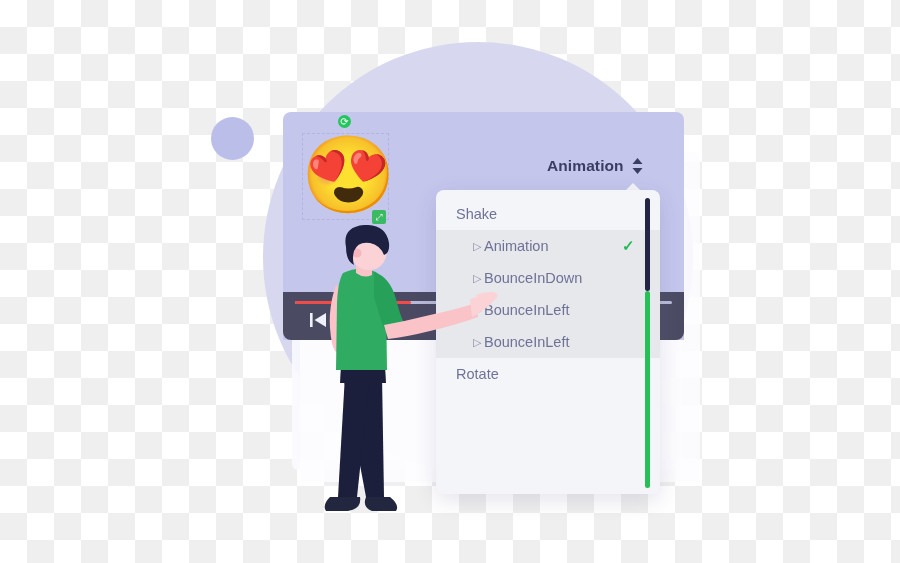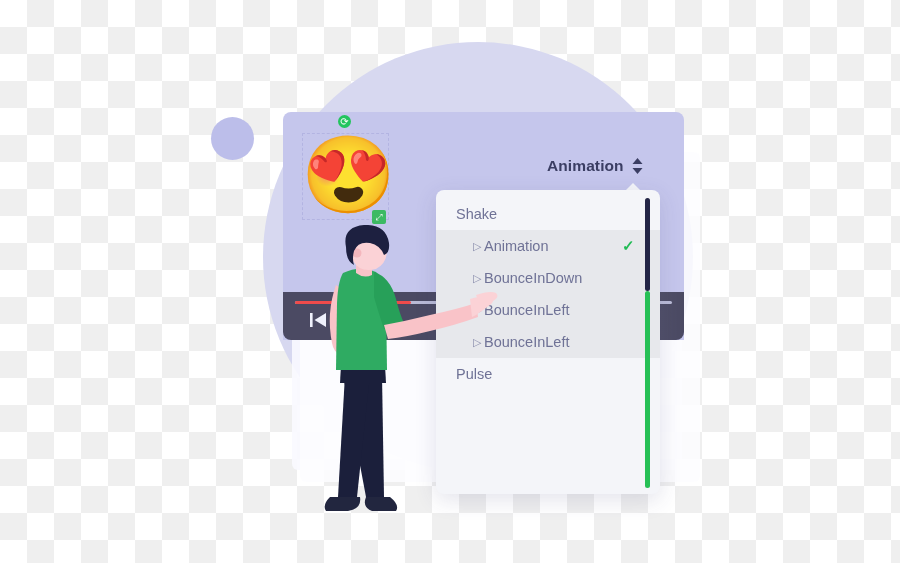--- a/index.html
+++ b/index.html
@@ -344,21 +344,21 @@
       <div class="dd-sub">
         <span class="sub-caret">▷</span>
         <span>BounceInLeft</span>
       </div>
       <div class="dd-sub">
         <span class="sub-caret">▷</span>
         <span>BounceInLeft</span>
       </div>
     </div>
 
-    <div class="dd-item">Pulse</div>
+    <div class="dd-item">Rotate</div>
   </div>
 
   <div id="scroll-track"></div>
   <div id="scroll-green"></div>
   <div id="scroll-thumb"></div>
 
   <div id="animation-header">
     <span id="animation-label">Animation</span>
     <svg id="animation-stepper-icon" width="13" height="18" viewBox="0 0 13 18">
       <polygon points="6.5,1 11.5,7 1.5,7" fill="#3b3e63"></polygon>

